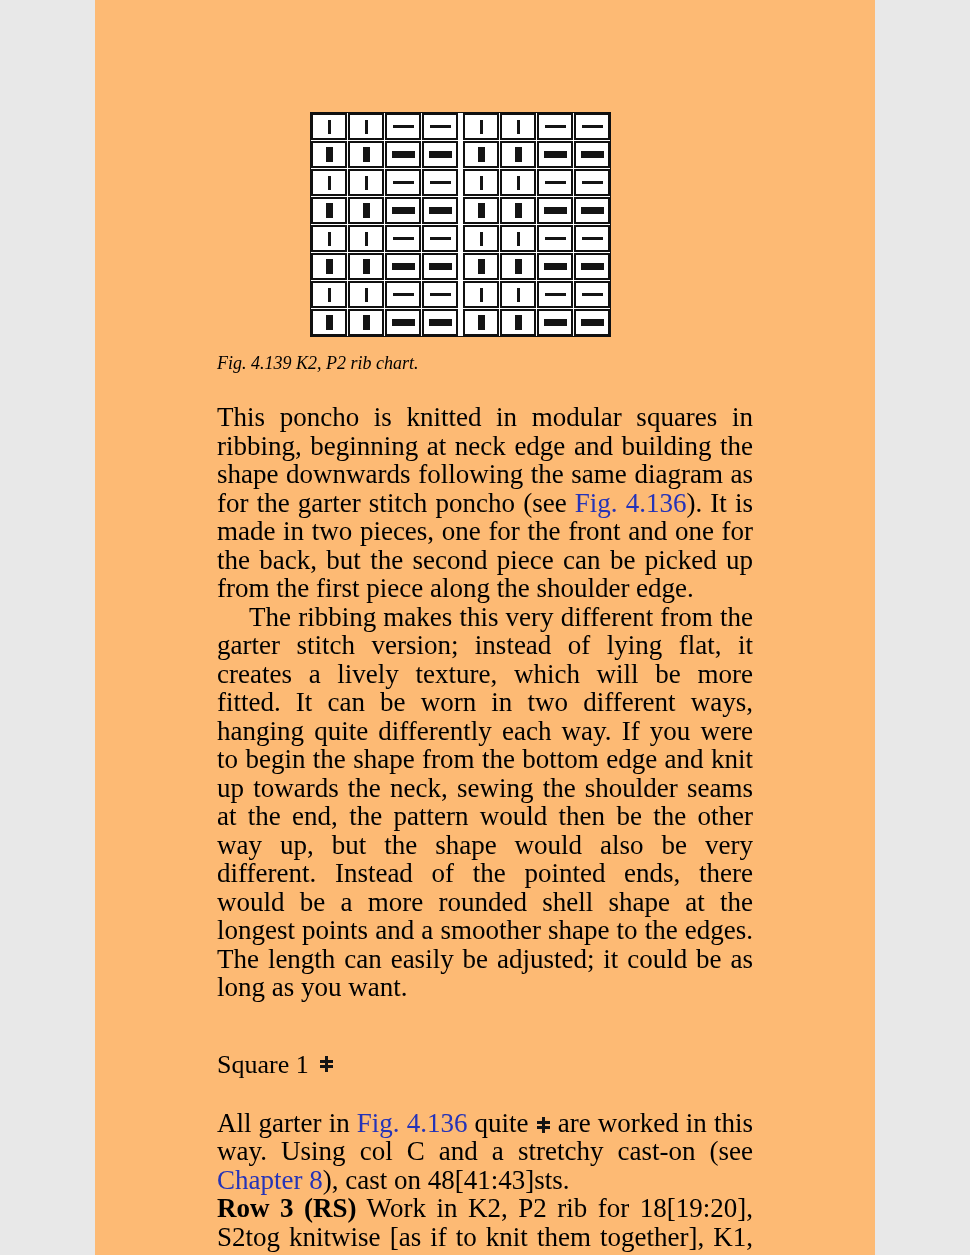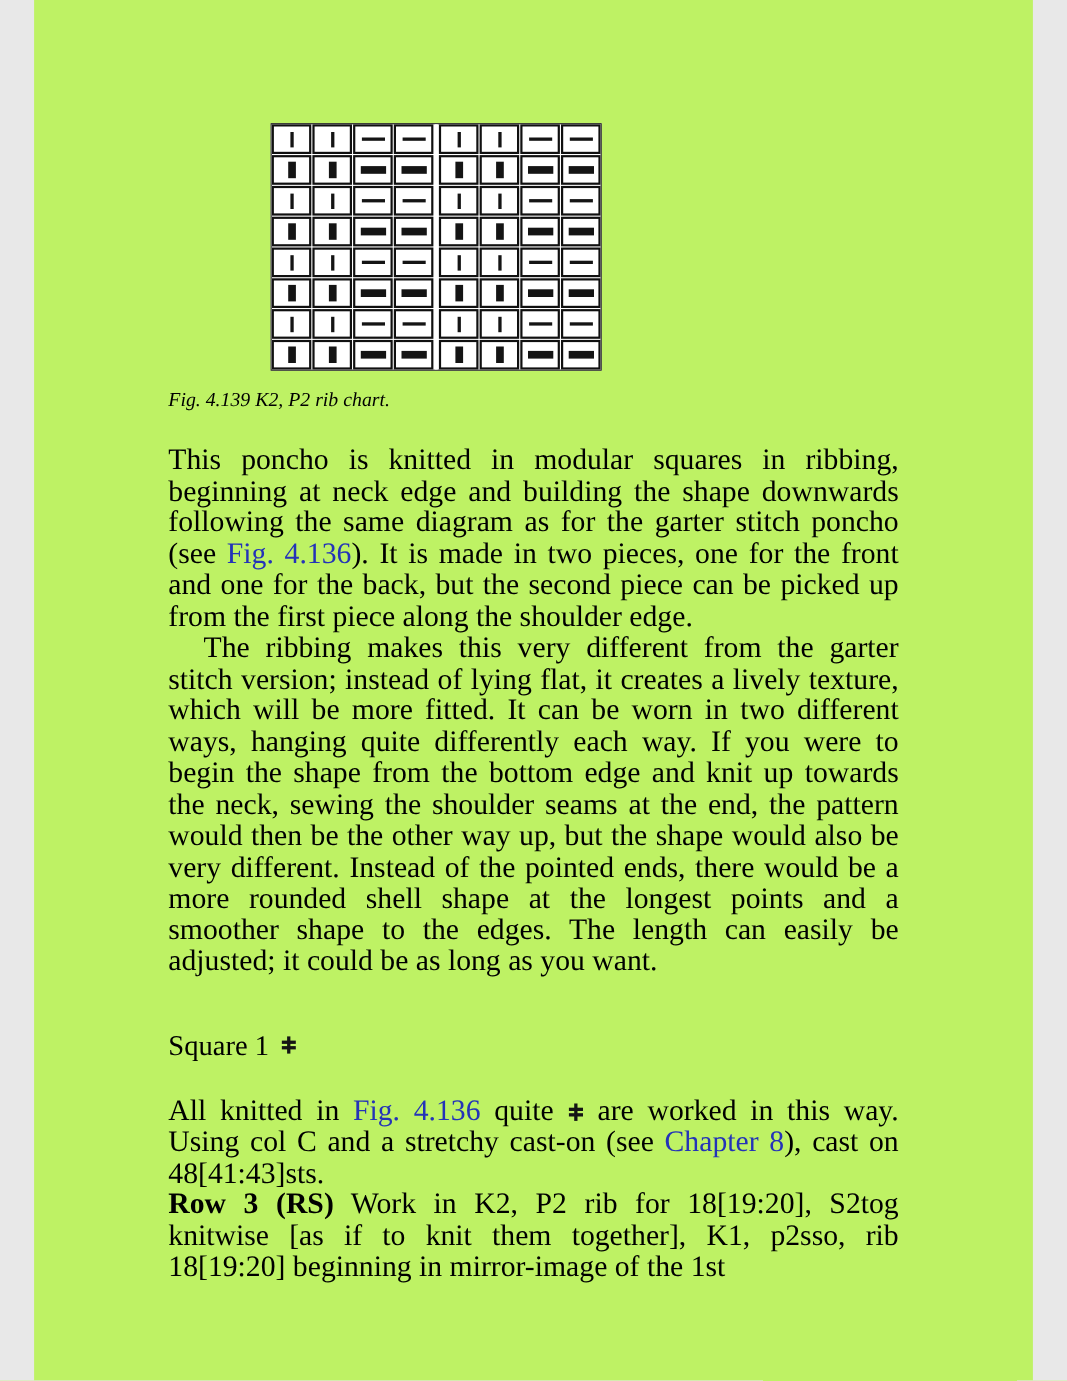--- a/index.html
+++ b/index.html
@@ -1,21 +1,21 @@
 <!DOCTYPE html>
 <html style="--link-color: #2433b8;"><head>
 <meta charset="utf-8">
 <style>
   html, body { margin: 0; padding: 0; background: #e8e8e8; }
   .page {
     position: relative;
-    width: 908px;
+    width: 780px;
     height: 1255px;
     margin: 0 auto;
-    background: #bef264;
+    background: #fdba74;
     font-family: "Liberation Serif", "DejaVu Serif", serif;
     color: #000000;
     overflow: hidden;
   }
   .content { padding: 0 122px; }
 
   
   .figure { margin: 0; padding-top: 112px; }
   .rib-grid {
     margin-left: 215px;
@@ -295,21 +295,21 @@
 
     <section>
       <h2 class="section-heading" id="square1-heading">
         <span>Square 1</span><span class="marker"><svg width="13" height="16" viewBox="0 0 13 16">
               <rect x="5" y="0" width="3" height="16" fill="#141414"></rect>
               <rect x="0" y="4" width="13" height="3" fill="#141414"></rect>
               <rect x="0" y="9" width="13" height="3" fill="#141414"></rect>
             </svg></span>
       </h2>
       <div class="paragraphs">
-          <p class="body-text"><span>All knitted in </span><span class="link">Fig. 4.136</span><span> quite </span><span class="marker"><svg width="13" height="16" viewBox="0 0 13 16">
+          <p class="body-text"><span>All garter in </span><span class="link">Fig. 4.136</span><span> quite </span><span class="marker"><svg width="13" height="16" viewBox="0 0 13 16">
                 <rect x="5" y="0" width="3" height="16" fill="#141414"></rect>
                 <rect x="0" y="4" width="13" height="3" fill="#141414"></rect>
                 <rect x="0" y="9" width="13" height="3" fill="#141414"></rect>
               </svg></span><span> are worked in this way. Using col C and a stretchy cast-on (see </span><span class="link">Chapter 8</span><span>), cast on 48[41:43]sts.</span></p>
           <p class="body-text"><span class="bold">Row 3 (RS)</span><span> Work in K2, P2 rib for 18[19:20], S2tog knitwise [as if to knit them together], K1, p2sso, rib 18[19:20] beginning in mirror-image of the 1st</span></p>
         </div>
     </section>
   </div>
 </div>
 

